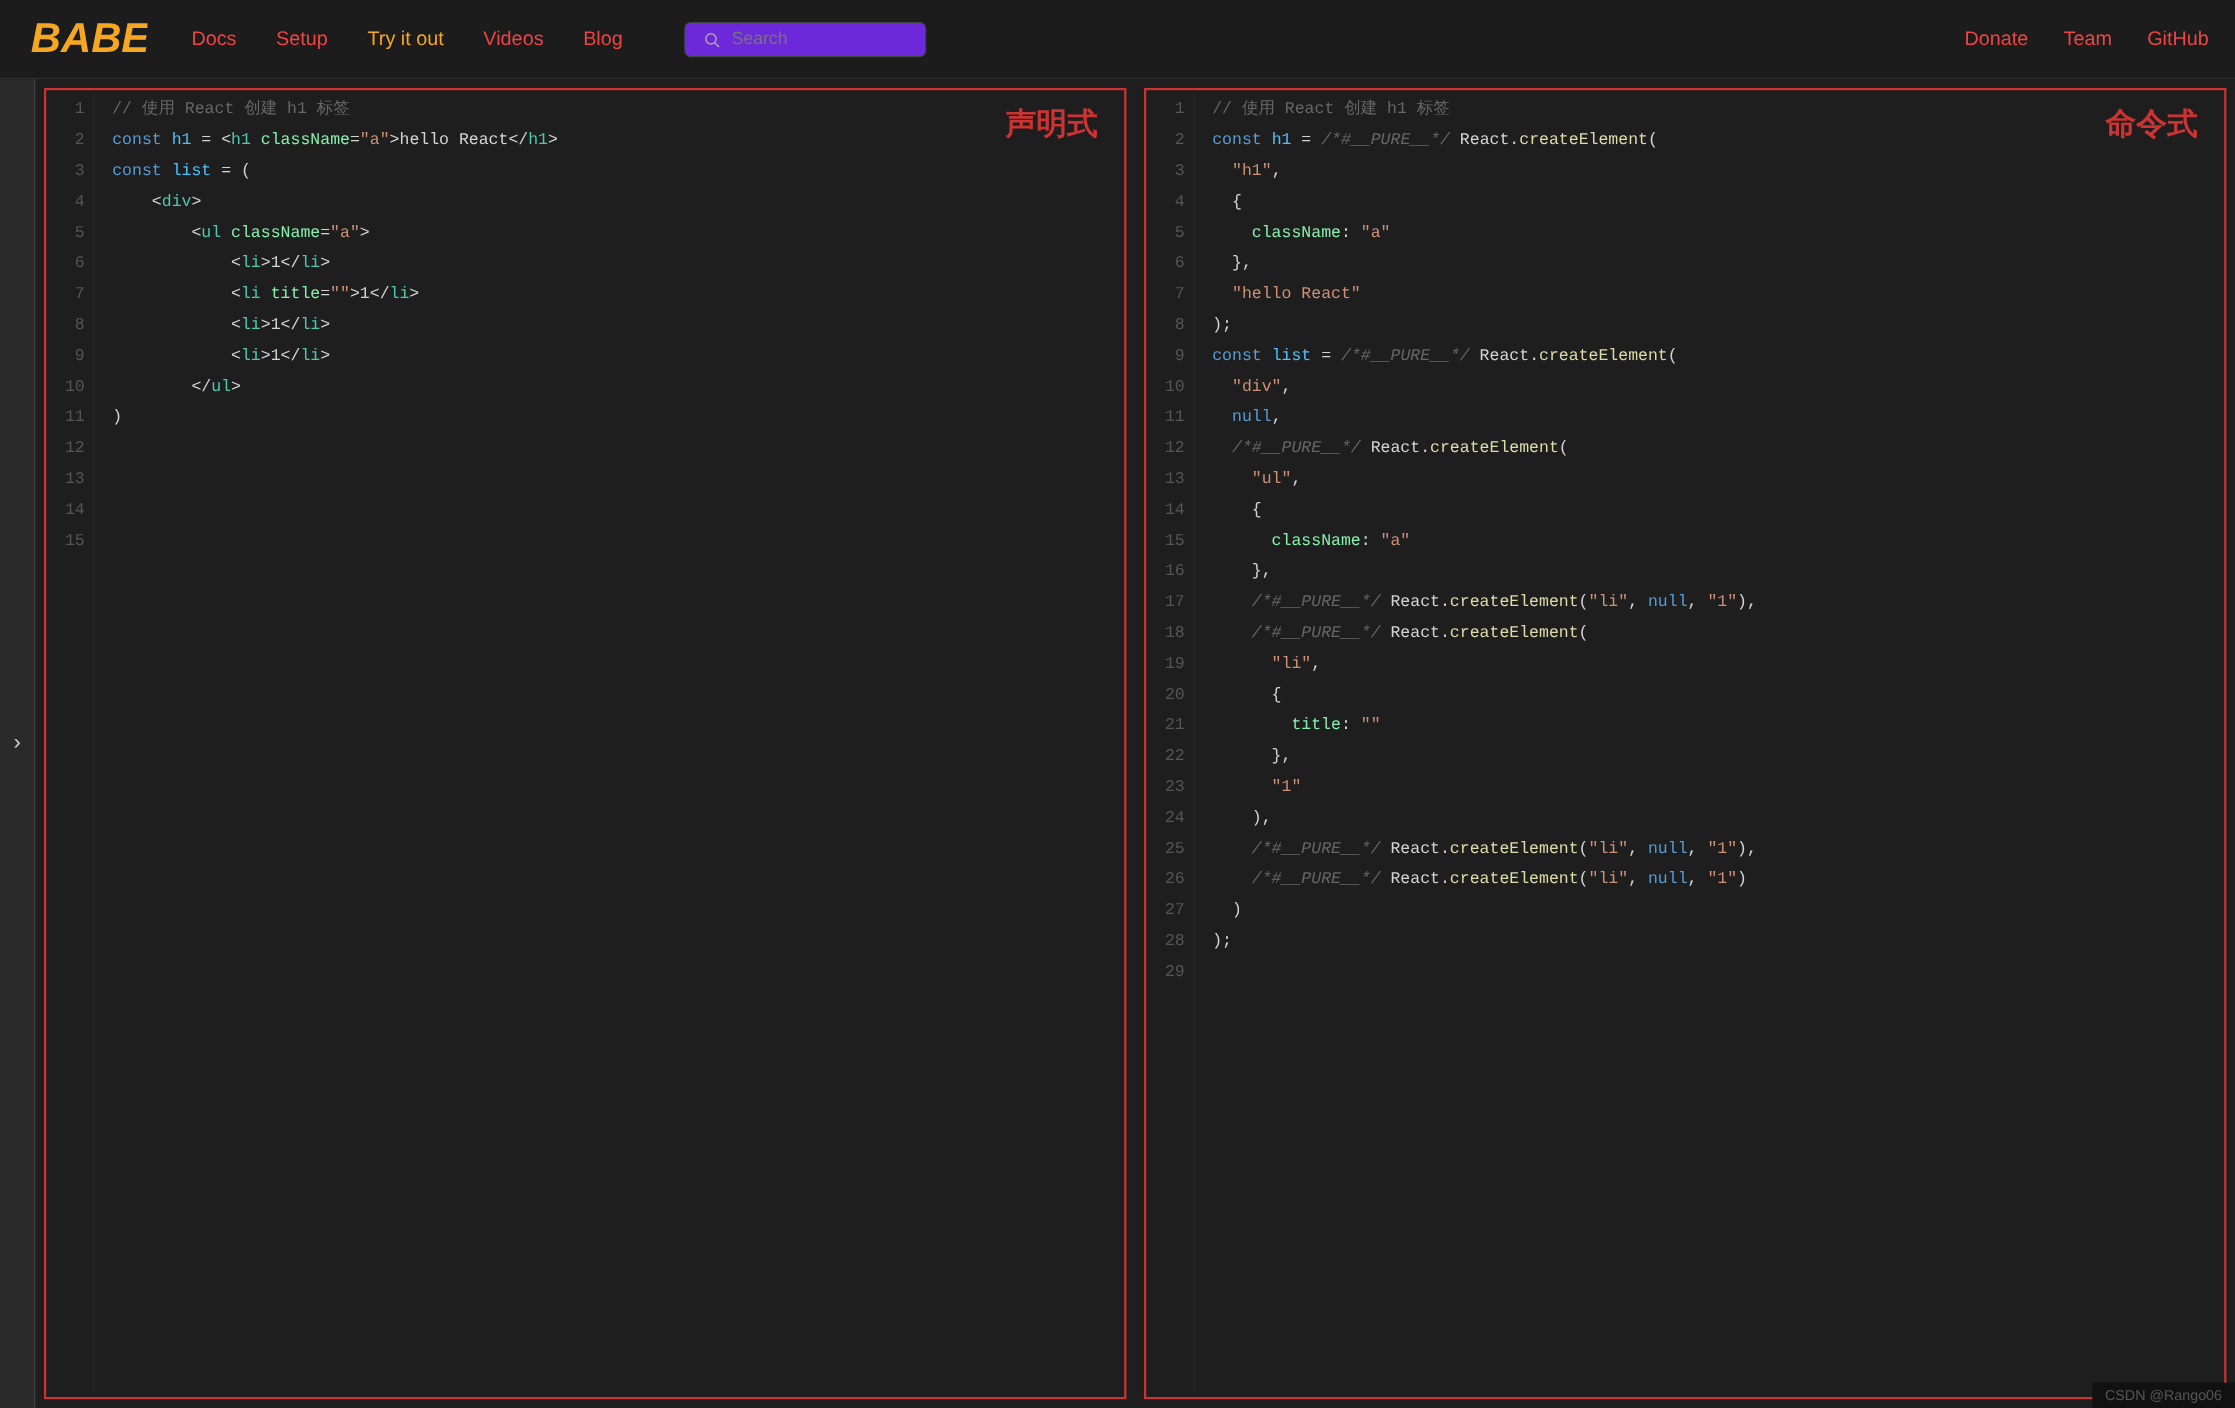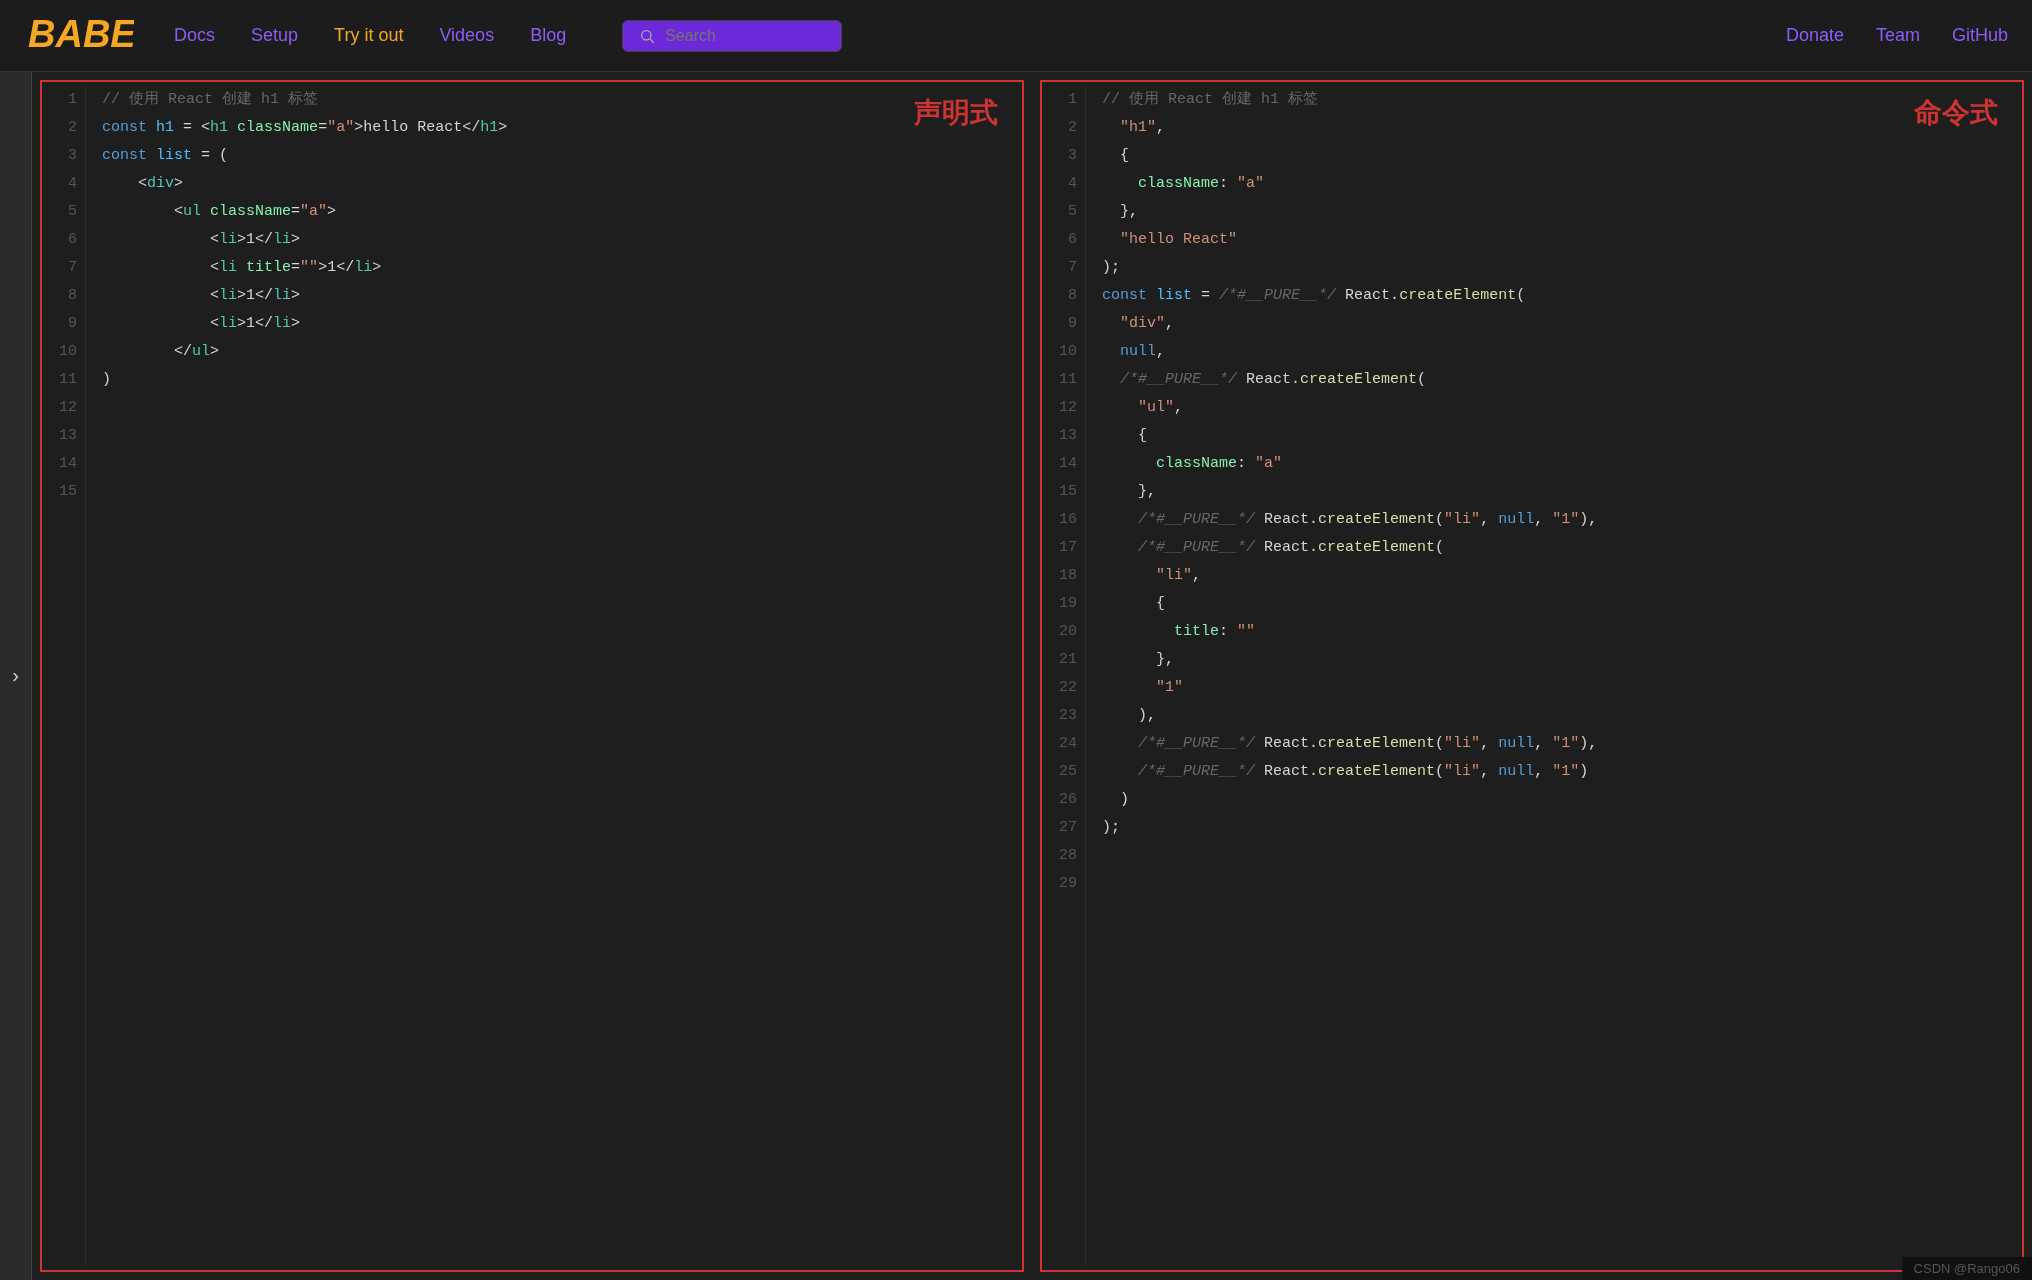--- a/index.html
+++ b/index.html
@@ -29,21 +29,21 @@
     }
 
     .nav-links {
       display: flex;
       align-items: center;
       gap: 36px;
       flex: 1;
     }
 
     .nav-link {
-      color: #8b5cf6;
+      color: #ef4444;
       text-decoration: none;
       font-size: 18px;
       font-family: Arial, sans-serif;
       cursor: pointer;
     }
 
     .nav-link.active {
       color: #f5a623;
     }
 
@@ -303,20 +303,21 @@
             <span>23</span>
             <span>24</span>
             <span>25</span>
             <span>26</span>
             <span>27</span>
             <span>28</span>
             <span>29</span>
           </div>
         <div class="code-content" id="right-code">
             <div class="code-line"><span class="c-comment">// 使用 React 创建 h1 标签</span></div>
+            <div class="code-line"><span class="c-keyword">const</span> <span class="c-const">h1</span> <span class="c-white">= </span><span class="c-pure">/*#__PURE__*/</span><span class="c-white"> React.</span><span class="c-fn">createElement</span><span class="c-white">(</span></div>
             <div class="code-line">  <span class="c-string">"h1"</span><span class="c-white">,</span></div>
             <div class="code-line">  <span class="c-white">{</span></div>
             <div class="code-line">    <span class="c-attr">className</span><span class="c-white">: </span><span class="c-string">"a"</span></div>
             <div class="code-line">  <span class="c-white">},</span></div>
             <div class="code-line">  <span class="c-string">"hello React"</span></div>
             <div class="code-line"><span class="c-white">);</span></div>
             <div class="code-line"><span class="c-keyword">const</span> <span class="c-const">list</span> <span class="c-white">= </span><span class="c-pure">/*#__PURE__*/</span><span class="c-white"> React.</span><span class="c-fn">createElement</span><span class="c-white">(</span></div>
             <div class="code-line">  <span class="c-string">"div"</span><span class="c-white">,</span></div>
             <div class="code-line">  <span class="c-keyword">null</span><span class="c-white">,</span></div>
             <div class="code-line">  <span class="c-pure">/*#__PURE__*/</span><span class="c-white"> React.</span><span class="c-fn">createElement</span><span class="c-white">(</span></div>

